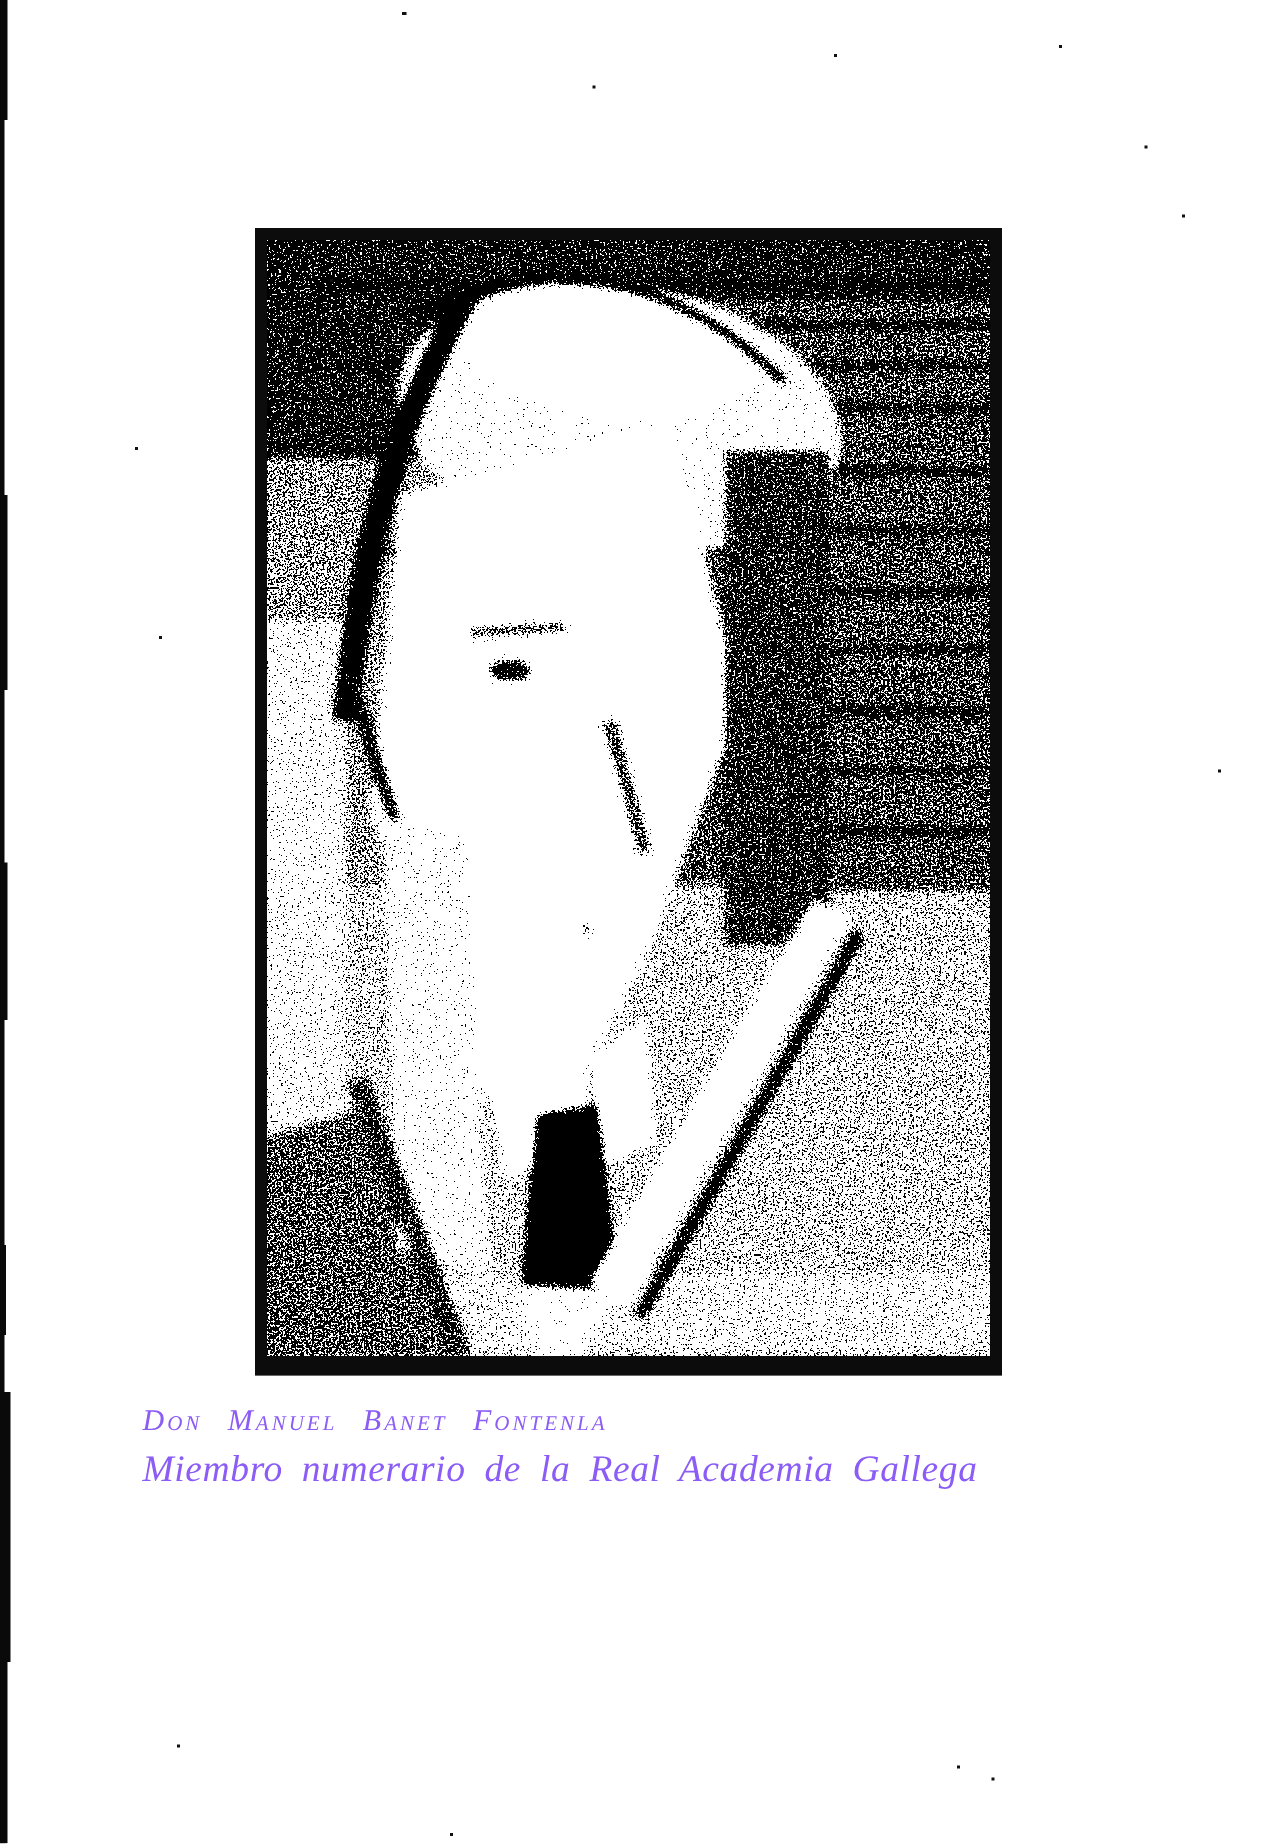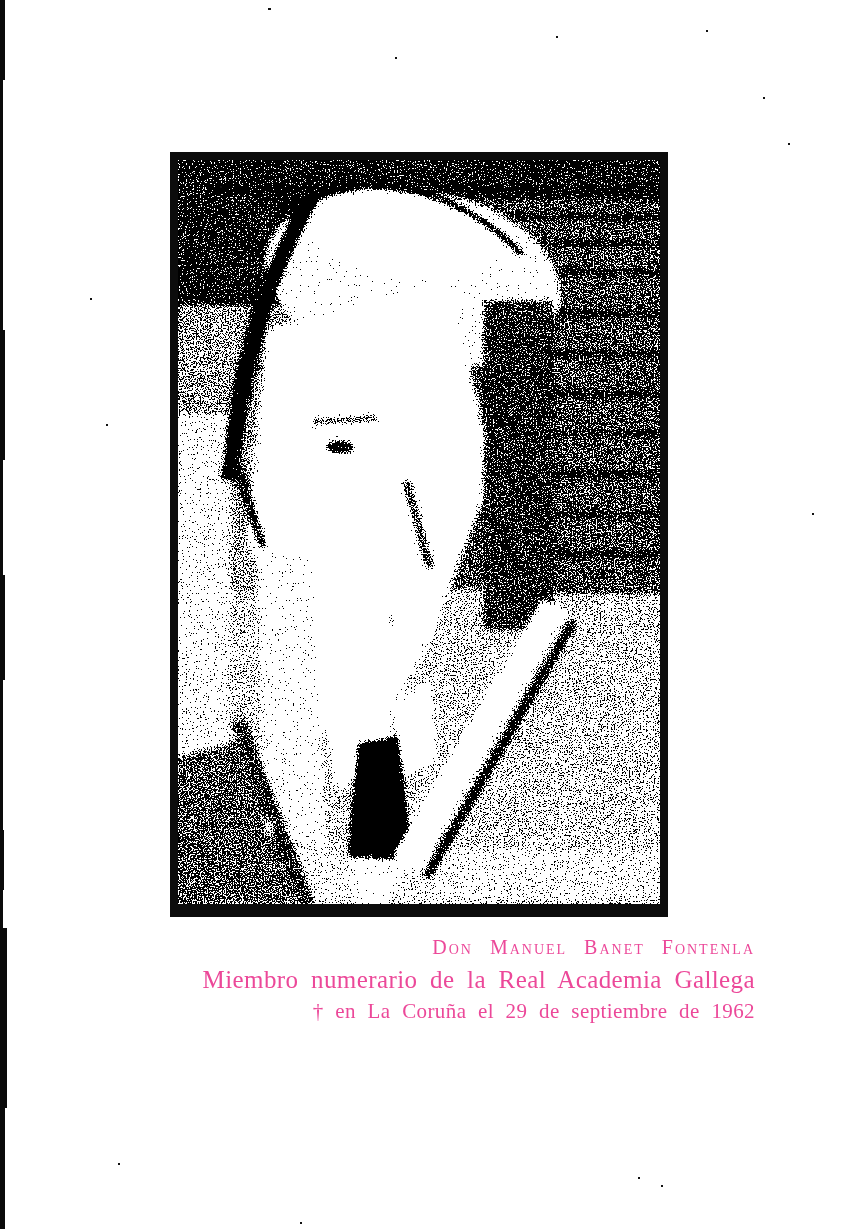--- a/index.html
+++ b/index.html
@@ -31,22 +31,23 @@
     display: block;
     width: 482px;
     height: 744px;
   }
 
   
   .caption {
     position: absolute;
     left: 95px;
     width: 660px;
-    text-align: right;
-    color: #ec4899;
+    text-align: left;
+    color: #8b5cf6;
+    font-style: italic;
   }
   .caption-name {
     top: 936px;
     font-size: 20px;
     font-variant: small-caps;
     letter-spacing: 2px;
     word-spacing: 10px;
   }
   .caption-membership {
     top: 966px;
@@ -175,21 +176,20 @@
 
         <path d="M60,560 L130,744" stroke="#5a5a5a" stroke-width="14" fill="none"></path>
       </g>
     </svg>
   </div>
 
   <div class="caption caption-name" style="position:absolute;">Don Manuel Banet Fontenla</div>
 
   <div class="caption caption-membership" style="position:absolute;">Miembro numerario de la Real Academia Gallega</div>
 
-  <div class="caption caption-death" style="position:absolute;">† en La Coruña el 29 de septiembre de 1962</div>
 
   <div class="edge-strip"></div>
   <div class="edge-seg" style="top:0; height:80px; width:5px;"></div>
   <div class="edge-seg" style="top:330px; height:130px; width:5px;"></div>
   <div class="edge-seg" style="top:575px; height:105px; width:5px;"></div>
   <div class="edge-seg" style="top:830px; height:60px; width:4px;"></div>
   <div class="edge-seg" style="top:928px; height:180px; width:7px;"></div>
   <div class="edge-seg" style="top:1105px; height:124px; width:5px;"></div>
 
   <div class="speck" style="left:268px; top:8px;   width:3px; height:2px;"></div>

